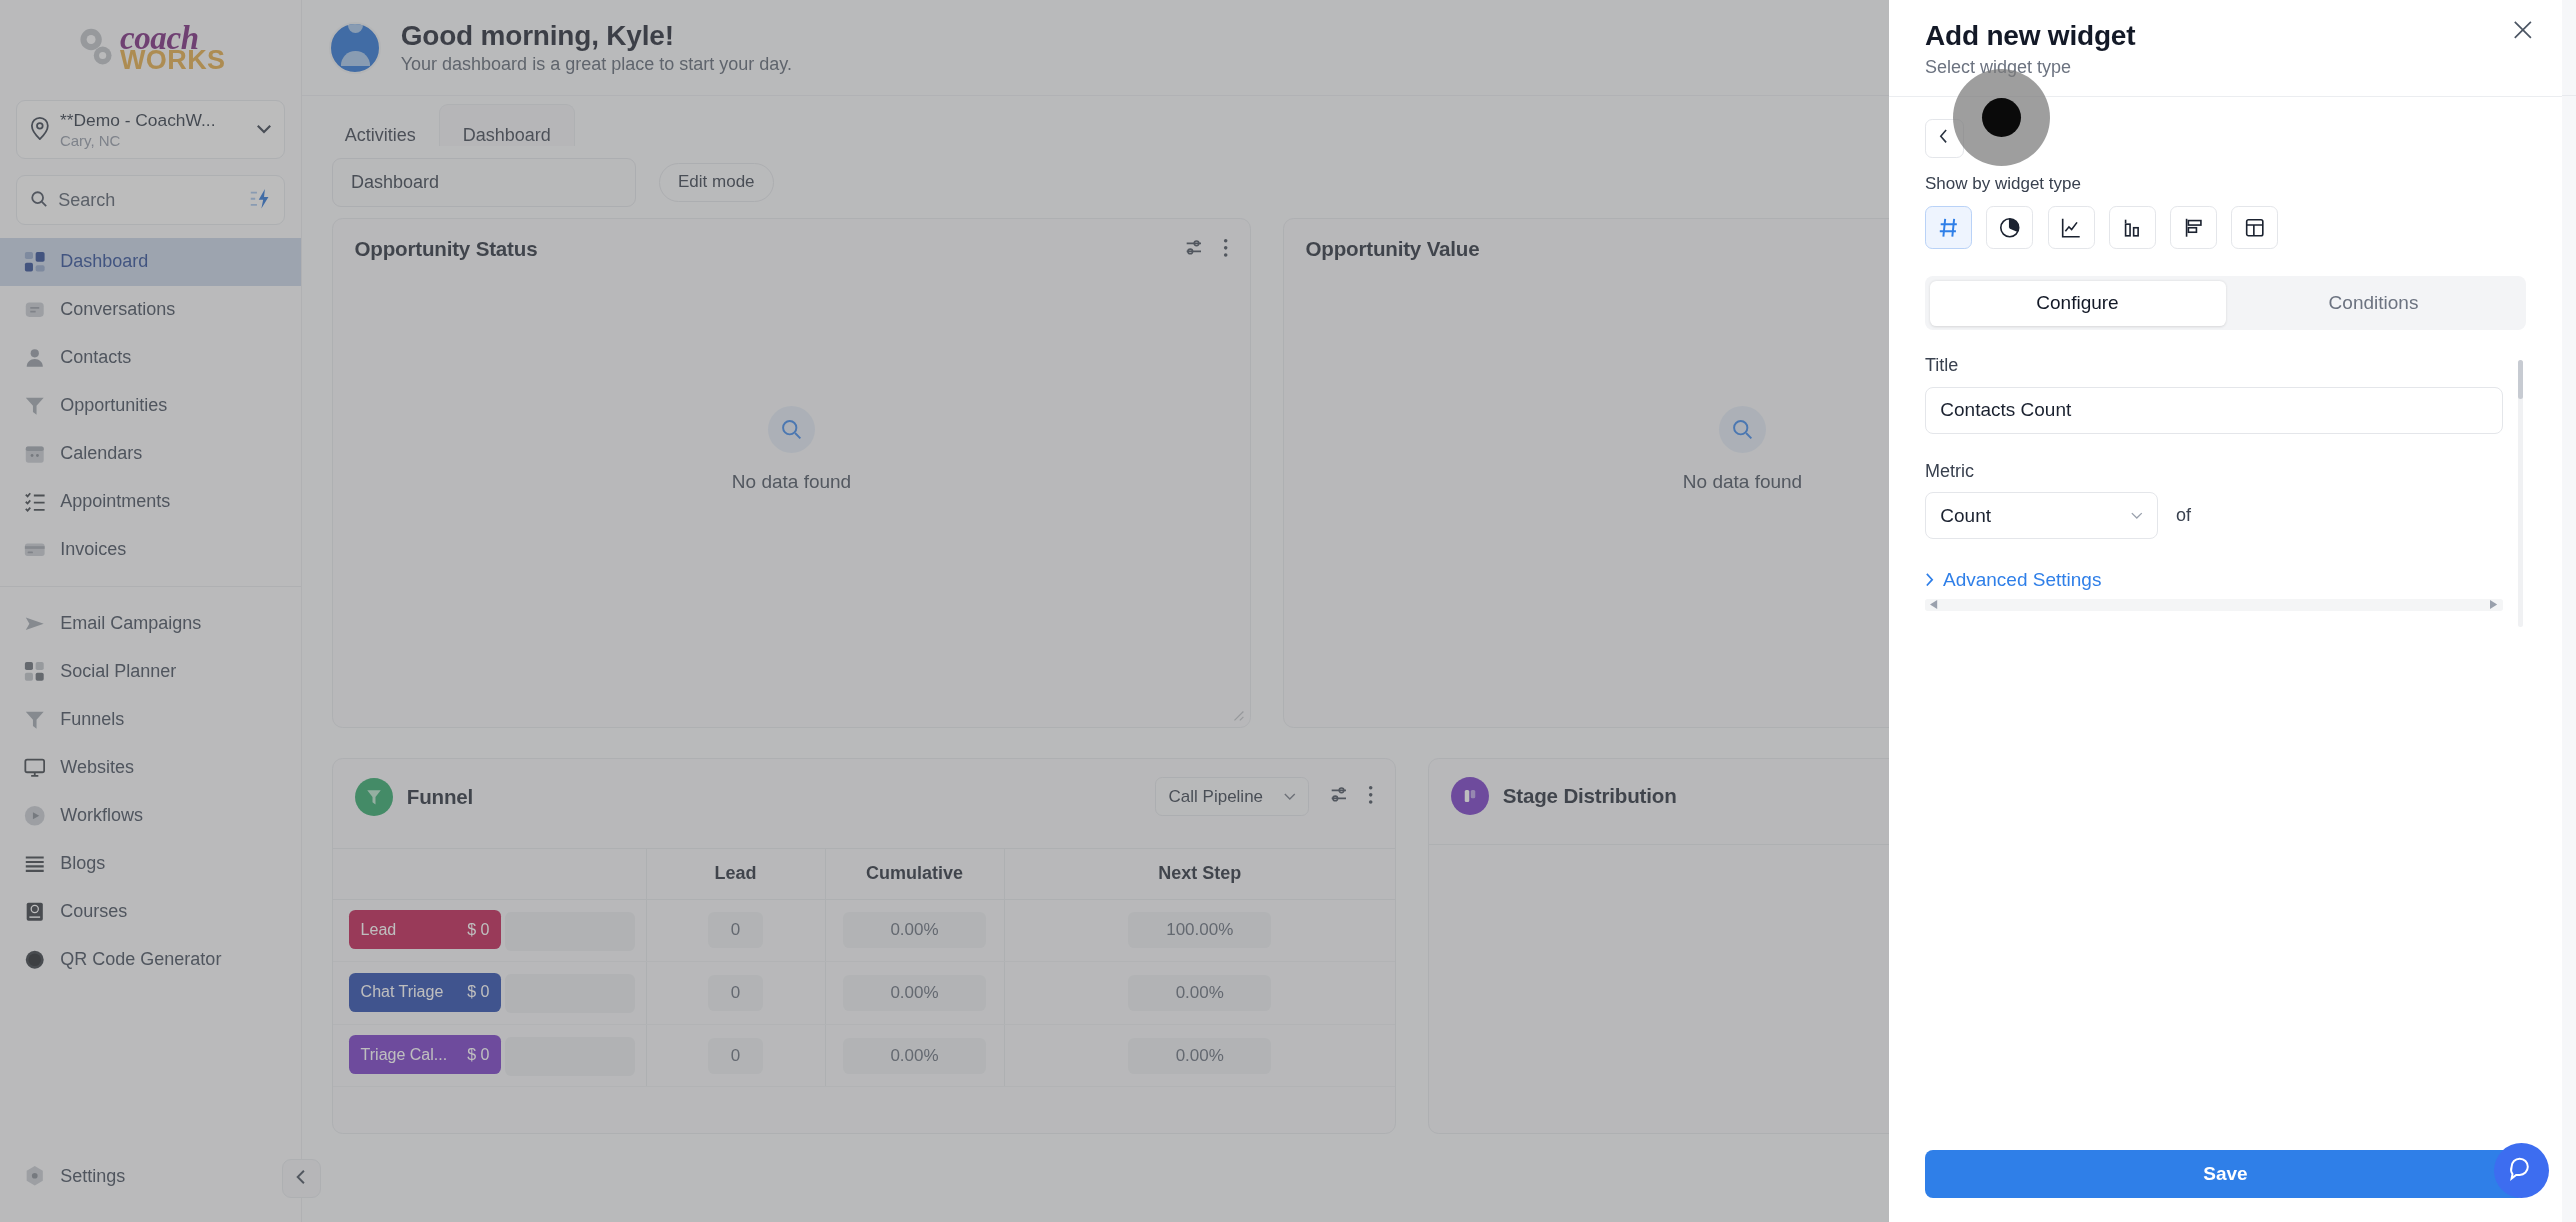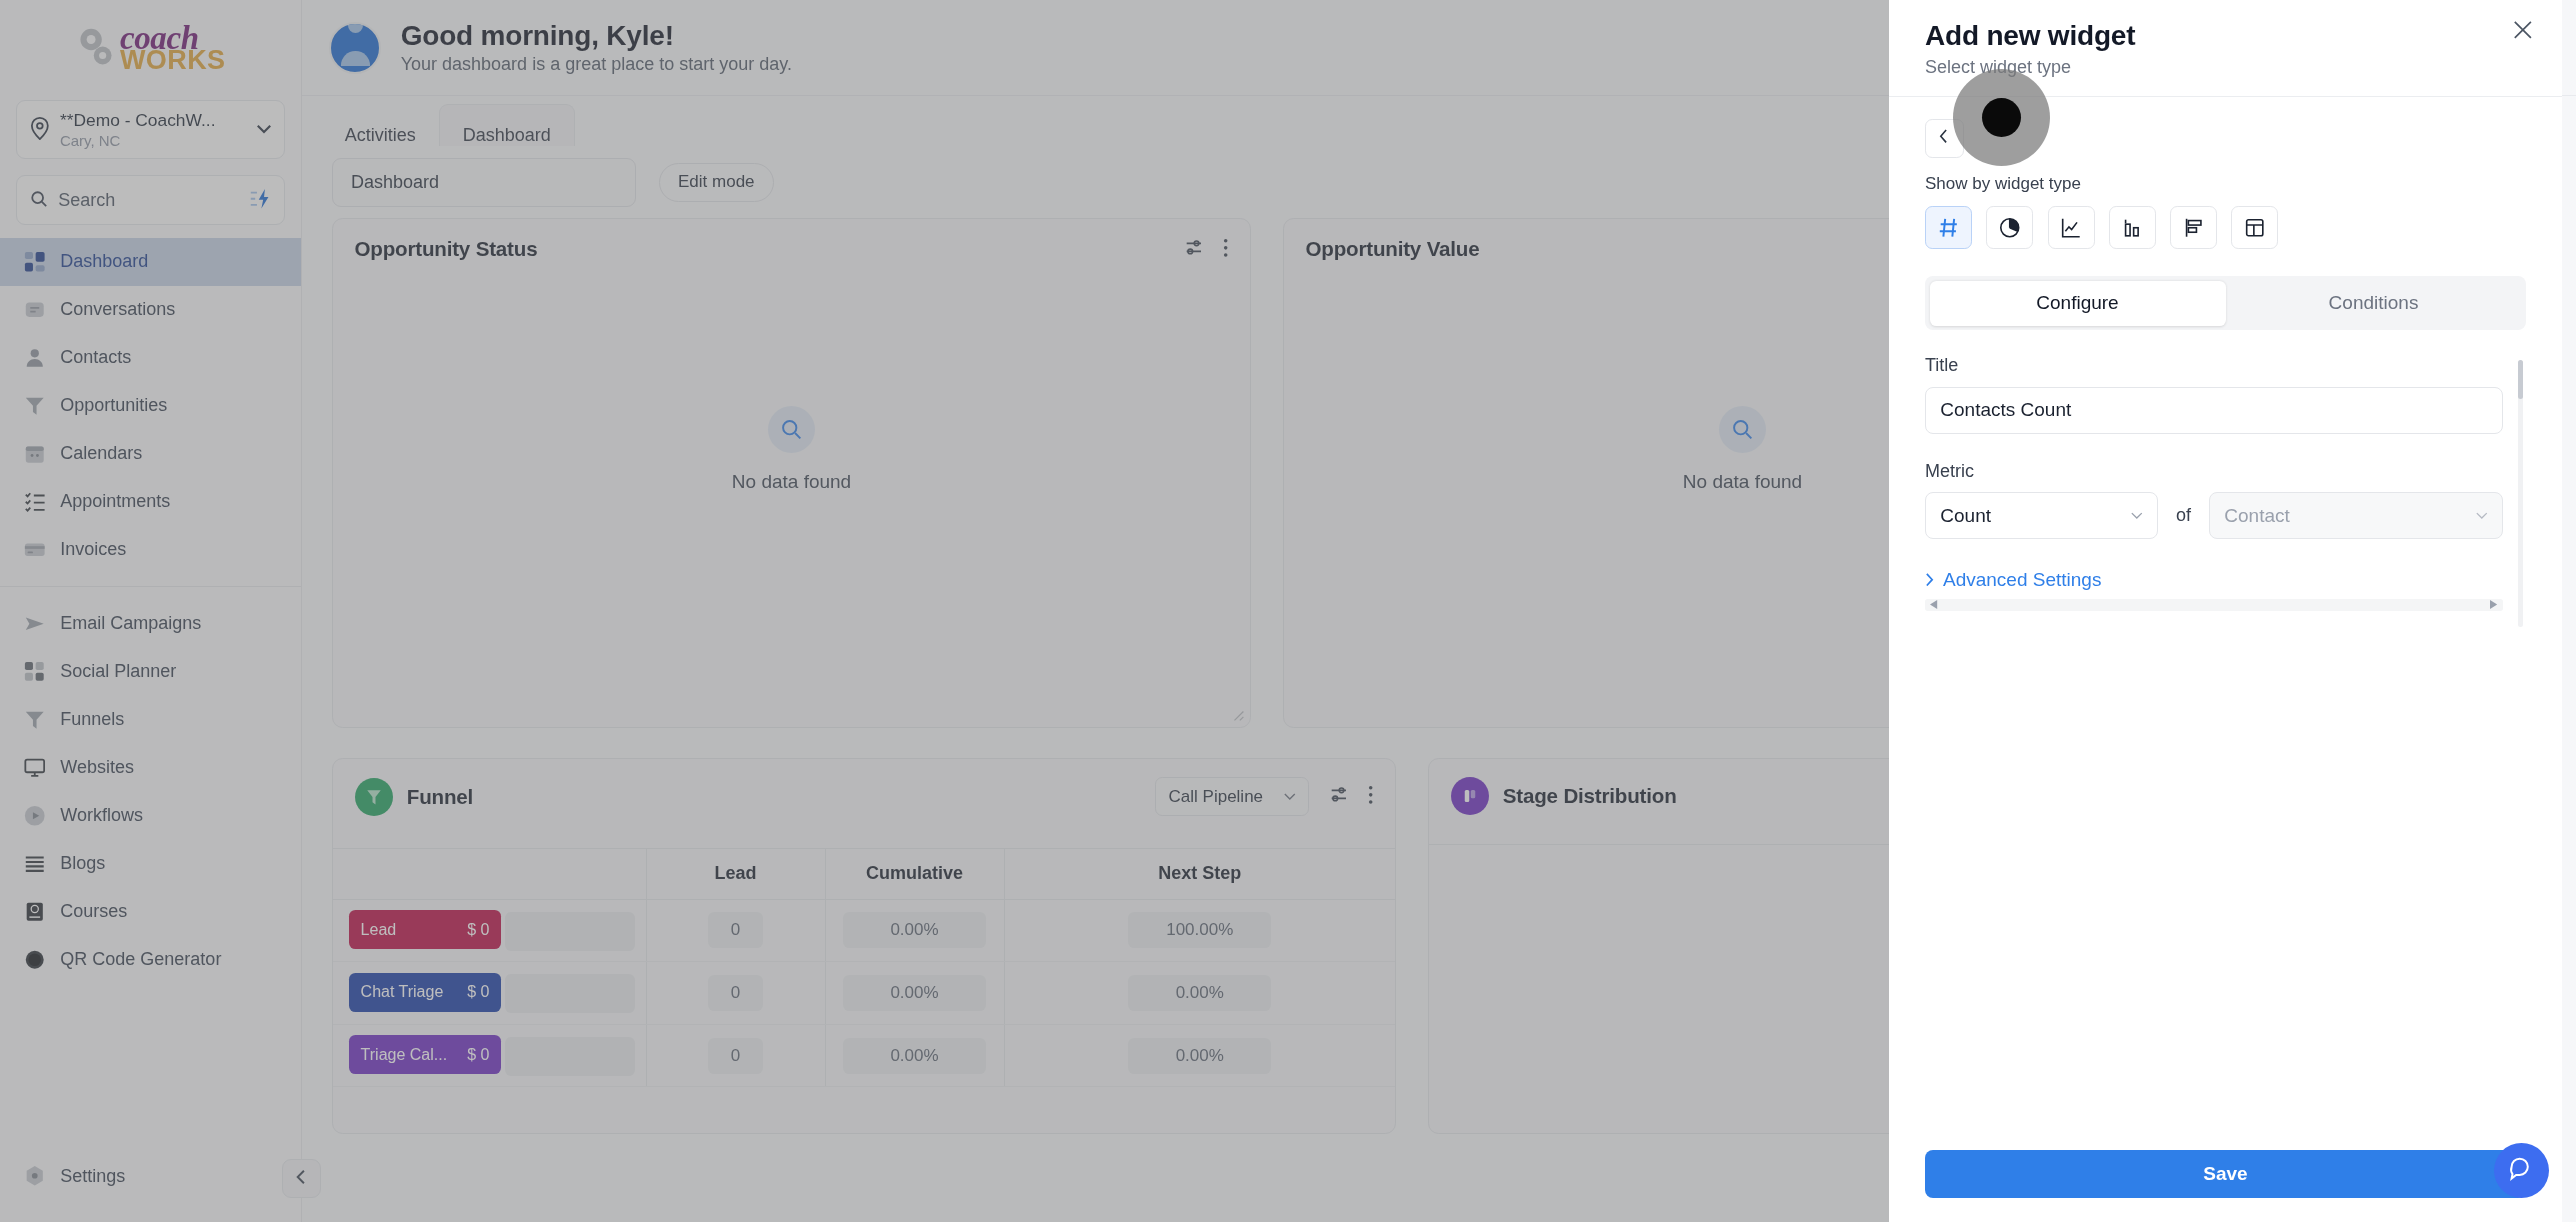--- a/index.html
+++ b/index.html
@@ -733,26 +733,20 @@
 
         <div class="field-label" style="margin-top:27px;">Metric</div>
         <div class="metric-row">
           <div class="select-ctl" style="width:233px;">
             <span class="val">Count</span>
             <svg width="11.6" height="8" viewBox="0 0 14 9" fill="none" stroke="#9aa1ad" stroke-width="1.6">
                 <path d="M1 1l6 6 6-6"></path>
               </svg>
           </div>
           <span class="of-word">of</span>
-          <div class="select-ctl grow muted">
-            <span class="val">Contact</span>
-            <svg width="11.6" height="8" viewBox="0 0 14 9" fill="none" stroke="#b5bac3" stroke-width="1.6">
-                <path d="M1 1l6 6 6-6"></path>
-              </svg>
-          </div>
         </div>
 
         <div class="adv-link">
           <span>
             <svg width="9" height="13.4" viewBox="0 0 10 15" fill="none" stroke="#2f7fe8" stroke-width="1.9">
                 <path d="M2 1l6 6.5L2 14"></path>
               </svg>
           </span>
           <span>Advanced Settings</span>
         </div>

